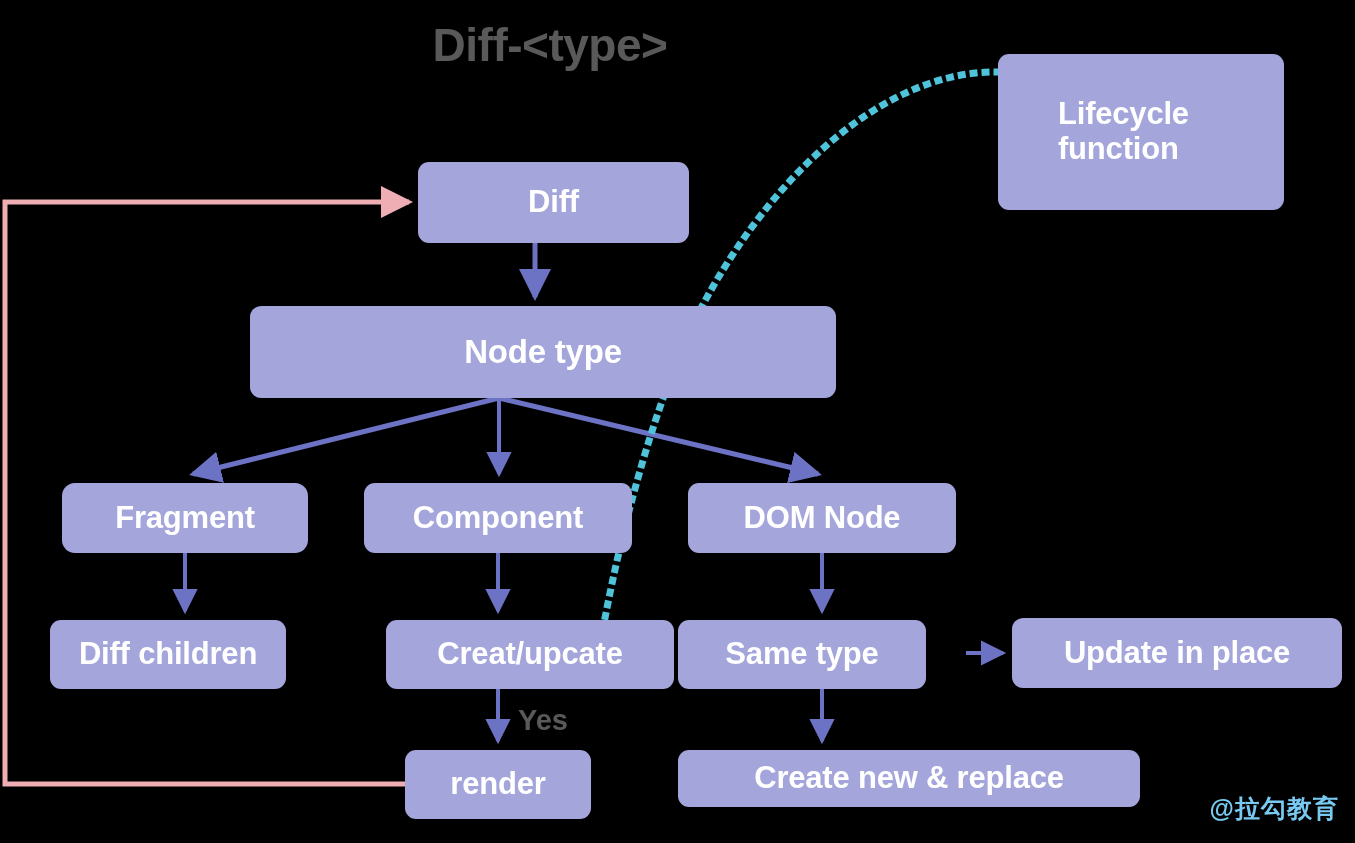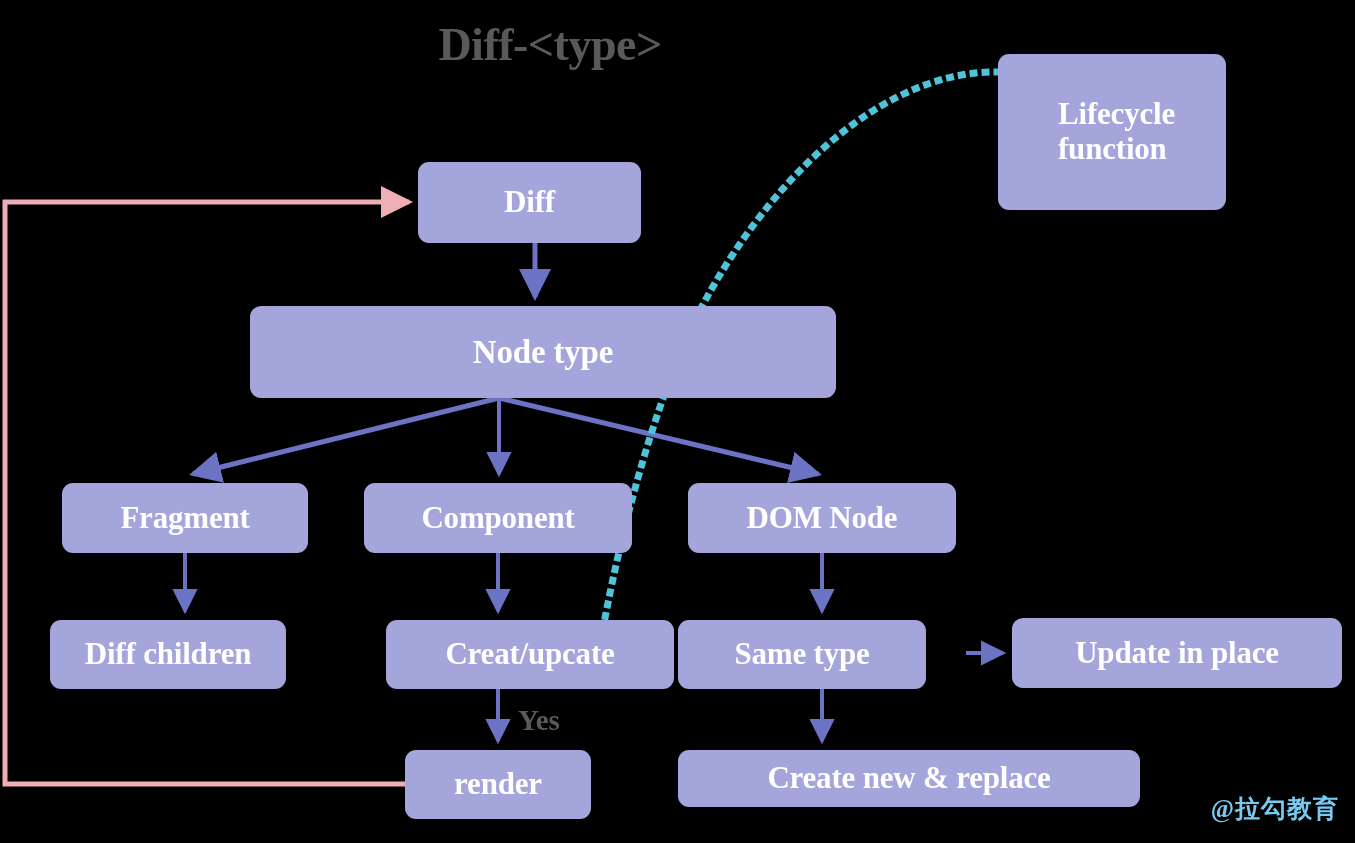--- a/index.html
+++ b/index.html
@@ -7,21 +7,21 @@
     background: #000000;
     width: 1355px;
     height: 843px;
     overflow: hidden;
   }
   #canvas {
     position: relative;
     width: 1355px;
     height: 843px;
     background: #000000;
-    font-family: Liberation Serif, serif;
+    font-family: Liberation Sans, sans-serif;
   }
   #edges {
     position: absolute;
     left: 0; top: 0;
     width: 1355px; height: 843px;
     pointer-events: none;
   }
   .node {
     position: absolute;
     background: #a3a5db;
@@ -126,34 +126,34 @@
 
     <g>
       <path d="M405,784 L5,784 L5,202 L409,202" fill="none" stroke="#eeaeb4" stroke-width="5" marker-end="url(#ah-pink)"></path>
     </g>
 
     <g>
       <path d="M998,72 C880,70 760,185 690,330 C650,420 622,530 605,618" fill="none" stroke="#4fc3d9" stroke-width="7" stroke-linecap="square" stroke-dasharray="1 11"></path>
     </g>
   </svg>
 
-  <div class="node" style="left:418px; top:162px; width:223px; height:81px; font-size:31px;">
+  <div class="node" style="left:418px; top:162px; width:271px; height:81px; font-size:31px;">
     <span>Diff</span>
   </div>
 
-  <div class="node" style="left:998px; top:54px; width:228px; height:156px; font-size:31px; white-space:pre-line; justify-content:center; padding:0 14px;">
+  <div class="node" style="left:998px; top:54px; width:286px; height:156px; font-size:31px; white-space:pre-line; justify-content:center; padding:0 14px;">
     <span style="display:block; width:100%; text-align:left; padding-left:46px;">Lifecycle
 function</span>
   </div>
 
   <div class="node" style="left:250px; top:306px; width:586px; height:92px; font-size:33px;">
     <span>Node type</span>
   </div>
 
-  <div class="node" style="left:62px; top:483px; width:246px; height:70px; font-size:31px;">
+  <div class="node" style="left:62px; top:483px; width:246px; height:70px; font-size:31px;border-radius:13px;">
     <span>Fragment</span>
   </div>
 
   <div class="node" style="left:364px; top:483px; width:268px; height:70px; font-size:31px;text-align:right;">
     <span>Component</span>
   </div>
 
   <div class="node" style="left:688px; top:483px; width:268px; height:70px; font-size:31px;">
     <span>DOM Node</span>
   </div>

